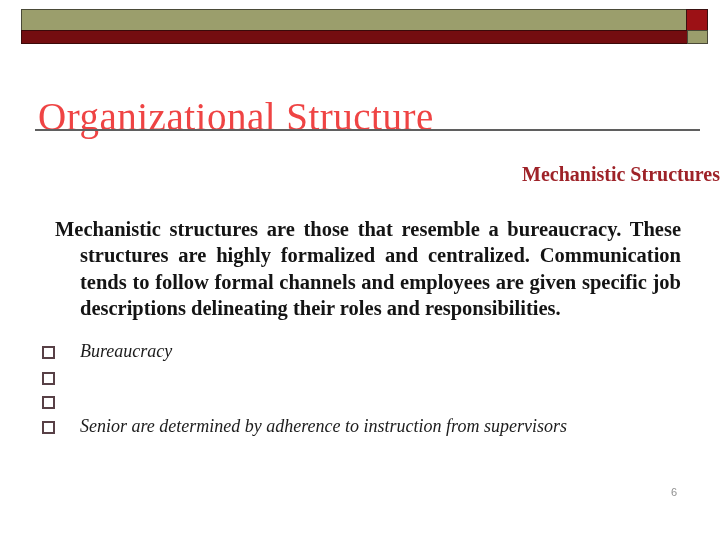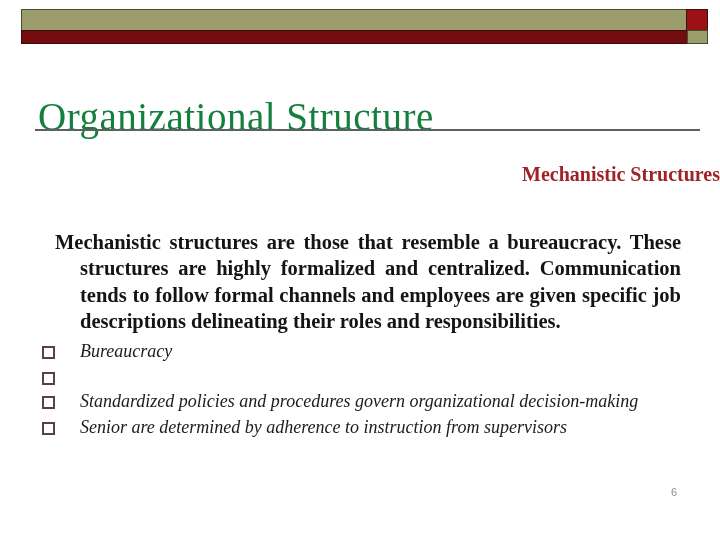--- a/index.html
+++ b/index.html
@@ -25,35 +25,35 @@
     position: absolute; left: 21px; top: 30px; width: 665px; height: 12px;
     background: #740d10; border: 1px solid #3a0a0a;
   }
   .cap-olive {
     position: absolute; left: 687px; top: 30px; width: 19px; height: 12px;
     background: #9b9e6c; border: 1px solid #4a4a38;
   }
 
   .title {
     position: absolute; left: 38px; top: 68px; width: 650px;
-    font-size: 39px; font-weight: 400; color: #15803d;
+    font-size: 39px; font-weight: 400; color: #ef4444;
     letter-spacing: 0.5px; white-space: nowrap;
   }
   .title-rule {
     position: absolute; left: 35px; top: 129px; width: 665px; height: 0;
     border-top: 2px solid #5f5f5f;
   }
 
   .section-heading {
     position: absolute; left: 0; top: 146px; width: 720px;
     text-align: right; font-size: 20px; font-weight: 700; color: #9e2228;
   }
 
   .body-paragraph {
-    position: absolute; left: 55px; top: 208px; width: 601px;
+    position: absolute; left: 55px; top: 195px; width: 601px;
     padding-left: 25px; text-indent: -25px;
     font-size: 20.5px; font-weight: 700; color: #141414;
     line-height: 26.6px; text-align: justify;
   }
 
   .bullet-list { position: absolute; left: 42px; top: 343px; width: 640px; }
   .bullet-row { display: flex; align-items: flex-start; margin-bottom: 8.5px; }
   .bullet-square {
     flex: 0 0 auto; width: 9px; height: 9px; margin-top: 3px;
     border: 2px solid #584046; background: transparent;
@@ -90,21 +90,20 @@
   <div class="bullet-list" id="bullet-list">
       <div class="bullet-row">
         <span class="bullet-square"></span>
         <span class="bullet-text">Bureaucracy</span>
       </div>
       <div class="bullet-row">
         <span class="bullet-square"></span>
       </div>
       <div class="bullet-row">
         <span class="bullet-square"></span>
-        <span class="bullet-text">Standardized policies and procedures govern organizational decision-making</span>
       </div>
       <div class="bullet-row">
         <span class="bullet-square"></span>
         <span class="bullet-text">Senior are determined by adherence to instruction from supervisors</span>
       </div>
     </div>
 
   <div class="page-number">6</div>
 
 </div>

